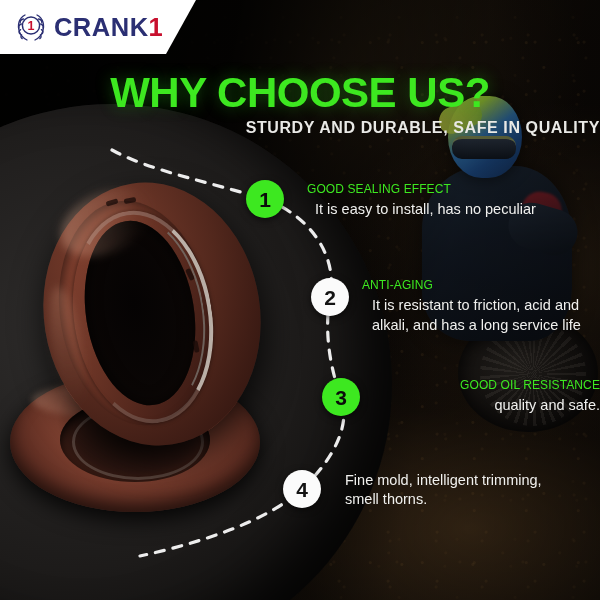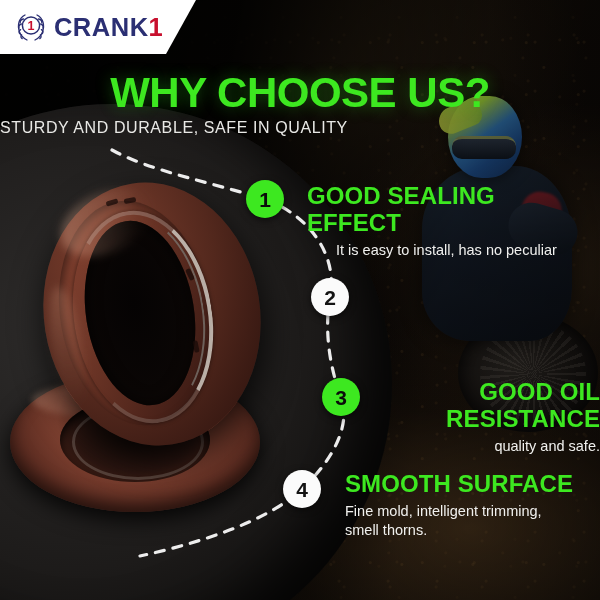--- a/index.html
+++ b/index.html
@@ -122,22 +122,22 @@
   .logo-one{color:#c8102e;}
 
   
   .headline{
     position:absolute;left:0;right:0;top:72px;text-align:center;
     font-size:42px;font-weight:700;letter-spacing:-.5px;
     color:#3de820;line-height:1;
     text-shadow:0 0 16px rgba(46,232,32,.35);
   }
   .subhead{
-    position:absolute;left:0;right:0;top:119px;text-align:left;
-    font-size:16px;letter-spacing:.6px;color:#e9e9e6;font-weight:400;
+    position:absolute;left:0;right:0;top:119px;text-align:right;
+    font-size:16px;letter-spacing:.6px;color:#e9e9e6;font-weight:700;
   }
 
   
   .product{position:absolute;left:8px;top:176px;width:268px;height:344px;}
   .seal-flat{
     position:absolute;left:2px;top:196px;width:250px;height:140px;
     border-radius:50%;
     background:
       radial-gradient(ellipse at 50% 34%, #5d2d22 0%, #6d3627 22%, #7d4030 44%, #5a2b20 68%, #3a1b14 100%);
     box-shadow:0 8px 22px rgba(0,0,0,.85), inset 0 -8px 16px rgba(0,0,0,.55);
@@ -218,21 +218,21 @@
     display:flex;align-items:center;justify-content:center;
     font-size:21px;font-weight:700;line-height:1;
     box-shadow:0 2px 7px rgba(0,0,0,.6);
   }
   .marker.green{background:#3de820;color:#0b0b0b;}
   .marker.white{background:#fbfbfb;color:#141414;}
 
   
   .feature{position:absolute;}
   .feature h3{
-    margin:0 0 4px 0;font-size:24px;font-weight:700;letter-spacing:.1px;
+    margin:0 0 4px 0;font-size:12px;font-weight:400;letter-spacing:.1px;
     color:#3de820;line-height:1.12;
   }
   .feature p{
     margin:0;font-size:14.5px;line-height:1.33;color:#f0f0ee;font-weight:400;
   }
   .feature p span{display:block;}
 </style>
 </head>
 <body>
 
@@ -320,33 +320,39 @@
   <div class="marker green" style="left:322px;top:378px;">
       <span>3</span>
     </div>
   <div class="marker white" style="left:283px;top:470px;">
       <span>4</span>
     </div>
 
   <div class="feature" style="left:307px;top:183px;width:286px;">
     <h3>GOOD SEALING EFFECT</h3>
     <p>
-      <span style="margin-left:29px;">It is easy to install, has no peculiar</span>
+      <span style="margin-left:8px;">It is easy to install, has no peculiar</span>
     </p>
   </div>
 
+  <div class="feature" style="left:362px;top:279px;width:238px;">
+    <h3>ANTI-AGING</h3>
+    <p>
+      <span style="margin-left:10px;">It is resistant to friction, acid and</span>
+      <span style="margin-left:10px;">alkali, and has a long service life</span>
+    </p>
+  </div>
 
   <div class="feature" style="left:372px;top:379px;width:228px;text-align:right;">
     <h3>GOOD OIL RESISTANCE</h3>
     <p>
       <span style="margin-left:14px;">quality and safe.</span>
     </p>
   </div>
 
   <div class="feature" style="left:345px;top:471px;width:252px;">
-    <h3>SMOOTH SURFACE</h3>
     <p>
       <span>Fine mold, intelligent trimming,</span>
       <span>smell thorns.</span>
     </p>
   </div>
 
 </div>
 
 </body></html>

